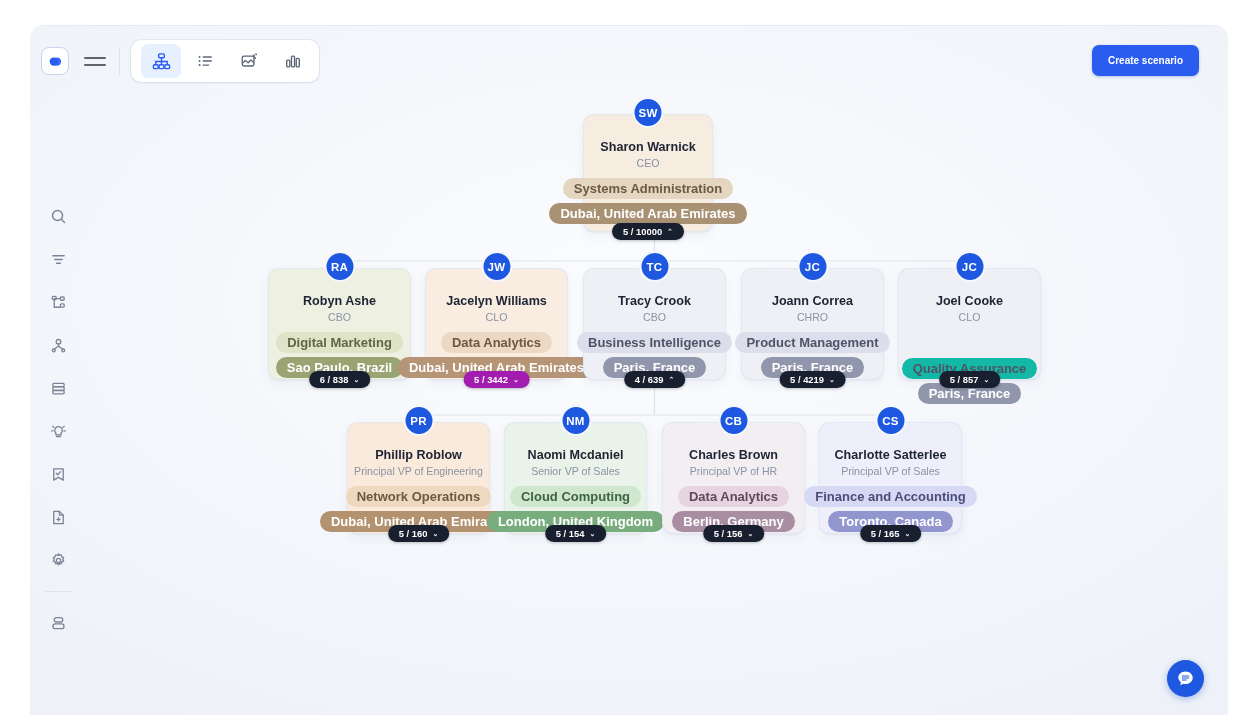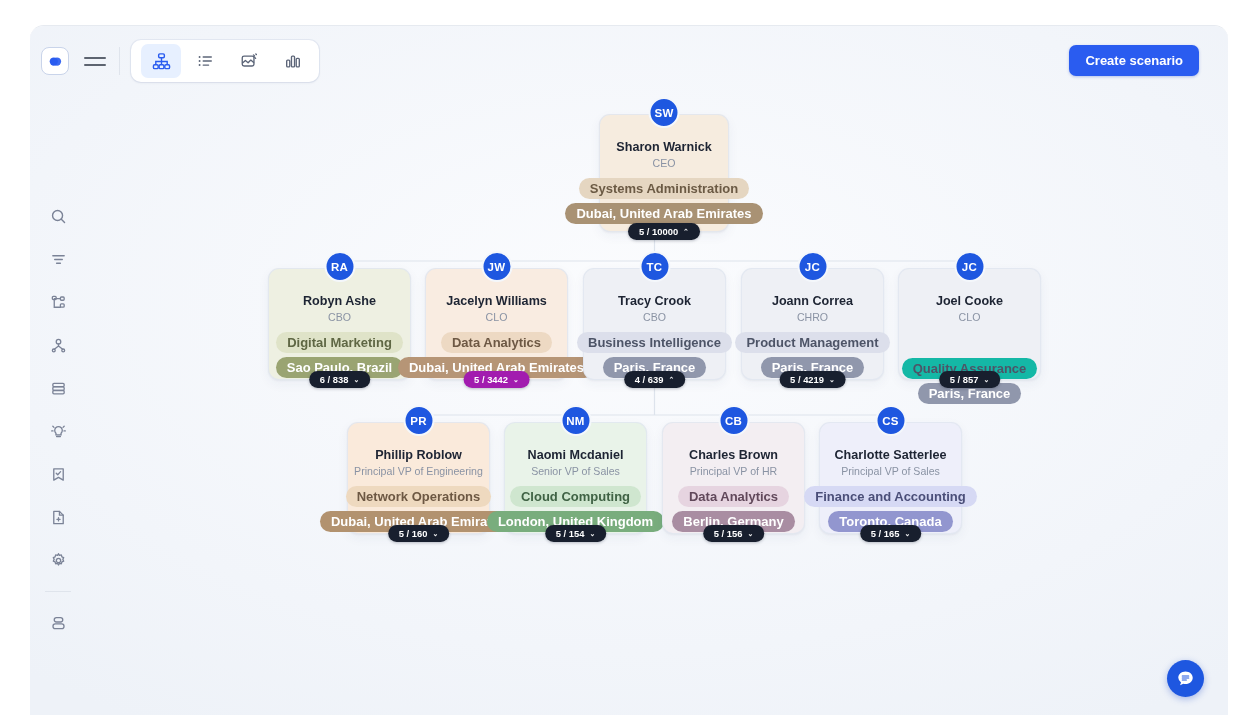--- a/index.html
+++ b/index.html
@@ -78,21 +78,21 @@
     width: 40px; height: 34px;
     display: flex; align-items: center; justify-content: center;
     border-radius: 7px; cursor: pointer; margin-left: 4px;
   }
   .tool-icon.active { background: #e7f0ff; }
 
   .create-btn {
     position: absolute; right: 29px; top: 19px;
     height: 31px; padding: 0 16px;
     background: #2a5cf0;
-    color: #fff; font-size: 13px; font-weight: 600;
+    color: #fff; font-size: 10px; font-weight: 600;
     border: none; border-radius: 7px;
     cursor: pointer;
     box-shadow: 0 1px 3px rgba(30,70,200,0.3);
   }
 
   
   .rail {
     position: absolute; left: 7px; top: 175px;
     width: 42px;
     display: flex; flex-direction: column; align-items: center;
@@ -300,21 +300,21 @@
   </div>
 
   <div class="chart-layer">
     <svg class="links">
       <g id="edge-group" stroke="#dde3ec" stroke-width="1.2" fill="none">
           <path d="M 624.5 206 L 624.5 235 M 309.5 235 L 939.5 235 M 309.5 235 L 309.5 257 M 466.5 235 L 466.5 257 M 624.5 235 L 624.5 257 M 782.5 235 L 782.5 257 M 939.5 235 L 939.5 257"></path>
           <path d="M 624.5 354 L 624.5 389 M 388.5 389 L 860.5 389 M 388.5 389 L 388.5 411 M 545.5 389 L 545.5 411 M 703.5 389 L 703.5 411 M 860.5 389 L 860.5 411"></path>
         </g>
     </svg>
     <div id="nodes">
-        <div class="node" style="left: 553px; top: 88px; width: 130px; height: 118px; background: rgb(246, 236, 223); margin-left: 16px;">
+        <div class="node" style="left: 553px; top: 88px; width: 130px; height: 118px; background: rgb(246, 236, 223);">
           <div class="node-inner">
             <div class="avatar" style="background: rgb(30, 87, 224);">SW</div>
             <div class="n-name">Sharon Warnick</div>
             <div class="n-title">CEO</div>
             <div class="tag" style="background: rgb(229, 214, 193); color: rgb(107, 90, 68);">Systems Administration</div>
             <div class="tag loc" style="background: rgb(169, 146, 116);">Dubai, United Arab Emirates</div>
             <div class="count-pill" style="background: rgb(24, 31, 46);">
               <span>5 / 10000</span>
               <span class="pill-chev">⌃</span>
             </div>

